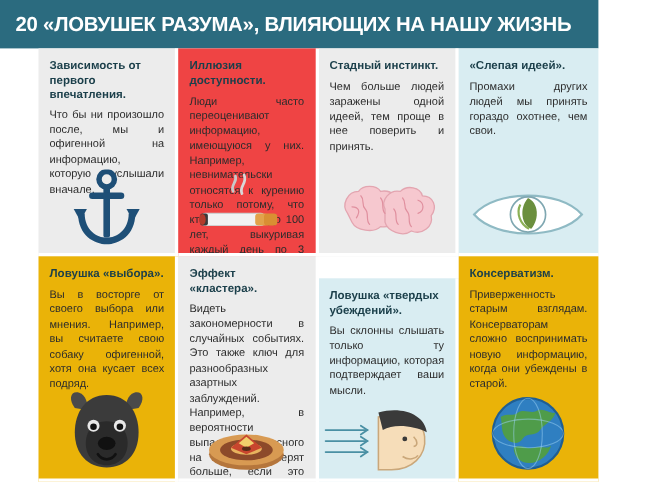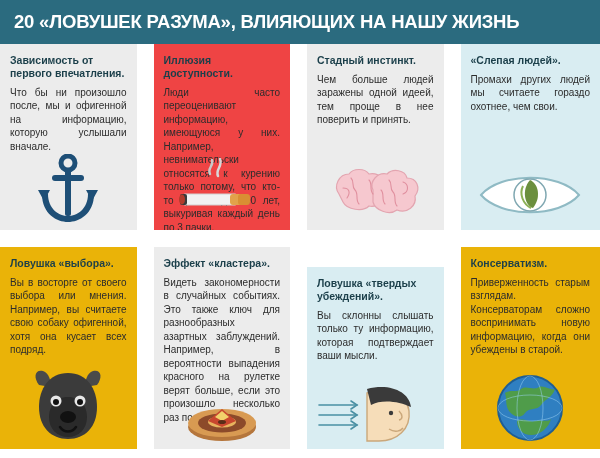--- a/index.html
+++ b/index.html
@@ -8,21 +8,21 @@
   }
   body {
     width: 600px;
     height: 458px;
     background: #ffffff;
     font-family: "Liberation Sans", sans-serif;
     overflow: hidden;
   }
   .page {
     position: relative;
-    width: 600px;
+    width: 544px;
     height: 458px;
     background: #ffffff;
   }
   .header {
     background: #2b6b7f;
     height: 44px;
     display: flex;
     align-items: center;
     padding: 0 14px;
     box-sizing: border-box;
@@ -31,21 +31,22 @@
     color: #ffffff;
     font-size: 18.5px;
     font-weight: bold;
     letter-spacing: -0.2px;
     white-space: nowrap;
   }
   .grid {
     display: grid;
     grid-template-columns: repeat(4, 1fr);
     grid-template-rows: 189px 205px;
-    gap: 14px;
+    gap: 0;
+    padding-left: 35px;
   }
   .cell {
     position: relative;
     padding: 10px 10px 0 10px;
     box-sizing: border-box;
     border-right: 3px solid #ffffff;
     border-bottom: 3px solid #ffffff;
     overflow: hidden;
   }
   .cell.last-col {
@@ -145,22 +146,22 @@
             <path d="M40 20 C44 24 40 30 44 34"></path>
             <path d="M60 20 C64 24 60 28 64 32 C68 36 64 42 68 46"></path>
             <path d="M74 22 C80 24 80 32 74 34"></path>
             <path d="M52 30 C56 34 52 40 56 44"></path>
           </g>
         </svg>
       </div>
     </div>
 
     <div class="cell bg-teal last-col">
-      <p class="cell-title">«Слепая людей».</p>
-      <p class="cell-body">Промахи других людей мы считаете гораздо охотнее, чем свои.</p>
+      <p class="cell-title">«Слепая идеей».</p>
+      <p class="cell-body">Промахи других людей мы принять гораздо охотнее, чем свои.</p>
       <div class="art">
         <svg width="110" height="58" viewBox="0 0 110 58">
           <path d="M6 29 C26 6 84 6 104 29 C84 52 26 52 6 29 Z" fill="#ffffff" stroke="#8fbac4" stroke-width="2"></path>
           <circle cx="55" cy="29" r="16" fill="#ffffff" stroke="#7fa7b1" stroke-width="1.5"></circle>
           <path d="M55 14 C64 18 66 32 58 42 C50 40 46 24 55 14 Z" fill="#6b8f3e"></path>
           <path d="M48 20 C44 28 48 38 56 42" fill="none" stroke="#8bb055" stroke-width="2"></path>
         </svg>
       </div>
     </div>
 

